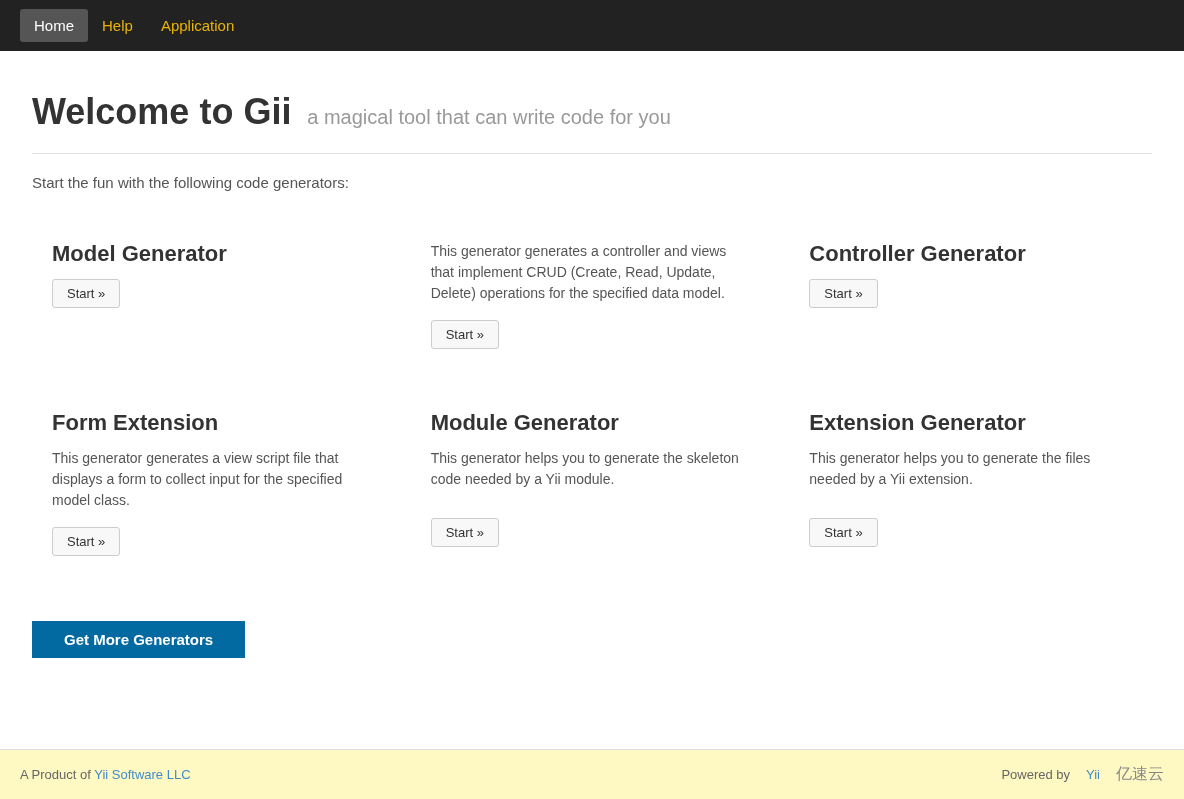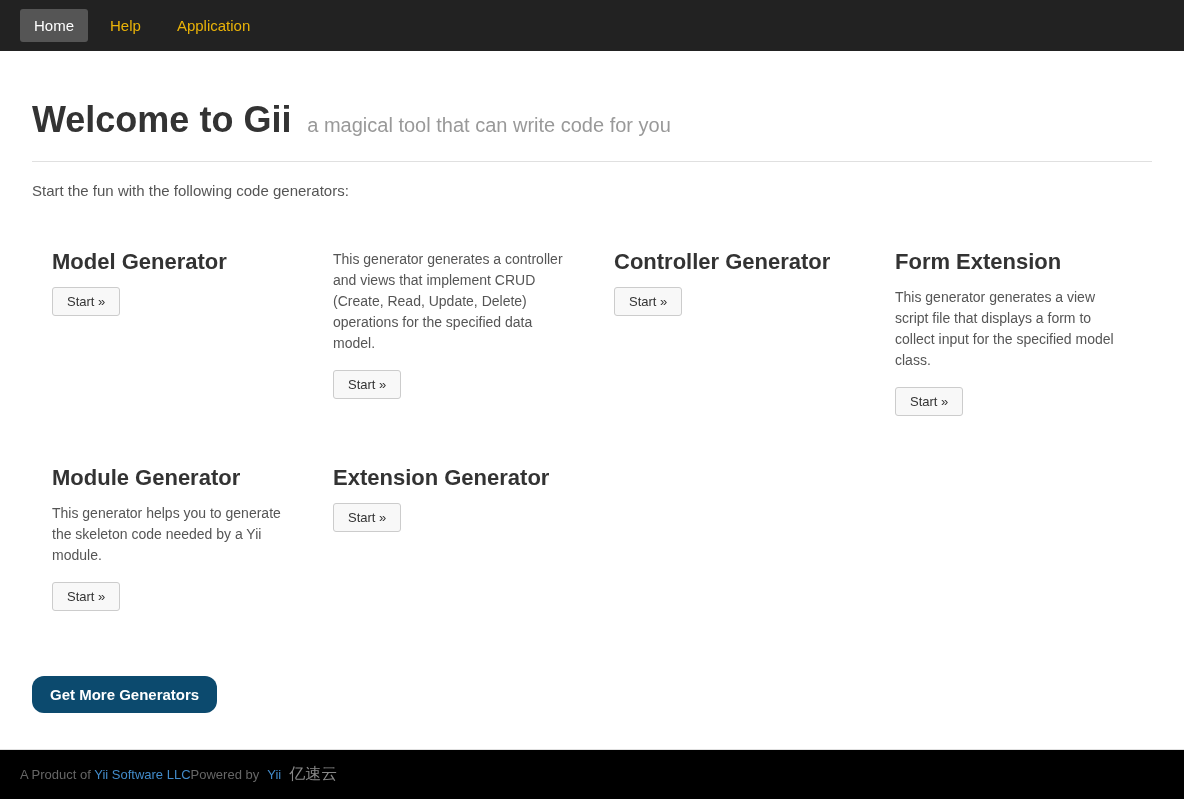--- a/index.html
+++ b/index.html
@@ -28,38 +28,38 @@
       font-size: 18px;
       font-weight: normal;
     }
     .nav-brand-text span {
       color: #fff;
       font-weight: bold;
     }
     .nav-links {
       display: flex;
       align-items: center;
-      gap: 8px;
+      gap: 0;
     }
     .nav-link {
       color: #eab308;
       text-decoration: none;
       padding: 8px 14px;
       border-radius: 3px;
       font-size: 15px;
     }
     .nav-link.active {
       background: #555;
       color: #fff;
     }
 
     
     .main-content {
       max-width: 1160px;
-      margin: 8px auto;
+      margin: 0 auto;
       padding: 40px 20px 40px 20px;
     }
 
     
     .welcome-header {
       margin-bottom: 10px;
       padding-bottom: 20px;
       border-bottom: 1px solid #e0e0e0;
     }
     .welcome-title {
@@ -77,22 +77,22 @@
 
     .intro-text {
       margin: 20px 0 30px 0;
       font-size: 15px;
       color: #555;
     }
 
     
     .generators-grid {
       display: grid;
-      grid-template-columns: 1fr 1fr 1fr 1fr;
-      gap: 4px;
+      grid-template-columns: 1fr 1fr 1fr;
+      gap: 16px;
       margin-bottom: 40px;
     }
     .generator-card {
       padding: 20px 20px 25px 20px;
       border: none;
     }
     .generator-title {
       font-size: 22px;
       font-weight: bold;
       color: #333;
@@ -113,52 +113,53 @@
       color: #333;
       font-size: 13px;
       cursor: pointer;
       border-radius: 3px;
       text-decoration: none;
     }
 
     
     .btn-get-more {
       display: inline-block;
-      padding: 10px 18px;
-      background: #0c4a6e;
+      padding: 10px 32px;
+      background: #0369a1;
       color: #fff;
       font-size: 15px;
       font-weight: bold;
       border: none;
-      border-radius: 12px;
+      border-radius: 0;
       cursor: pointer;
       text-decoration: none;
     }
 
     
     footer {
-      background: #000000;
+      background: #fef9c3;
       border-top: 1px solid #e0e0e0;
       padding: 14px 20px;
       display: flex;
+      justify-content: space-between;
       align-items: center;
       font-size: 13px;
       color: #666;
       position: fixed;
       bottom: 0;
       width: 100%;
     }
     .footer-left a, .footer-right a {
       color: #428bca;
       text-decoration: none;
     }
     .footer-right {
       display: flex;
       align-items: center;
-      gap: 8px;
+      gap: 16px;
     }
     .yiyun-logo {
       font-size: 16px;
       color: #888;
     }
 
     
     .logo-leaf-green { fill: #7ab648; }
     .logo-leaf-yellow { fill: #f5a623; }
     .logo-leaf-red { fill: #e74c3c; }
@@ -206,20 +207,21 @@
       <div class="generator-desc">This generator generates a view script file that displays a form to collect input for the specified model class.</div>
       <button class="btn-start">Start »</button>
     </div>
     <div class="generator-card">
       <div class="generator-title">Module Generator</div>
       <div class="generator-desc">This generator helps you to generate the skeleton code needed by a Yii module.</div>
       <button class="btn-start">Start »</button>
     </div>
     <div class="generator-card">
       <div class="generator-title">Extension Generator</div>
+      <div class="generator-desc">This generator helps you to generate the files needed by a Yii extension.</div>
       <button class="btn-start">Start »</button>
     </div>
   </div>
 
   
   <button class="btn-get-more">Get More Generators</button>
 
 </div>
 
 <footer>

